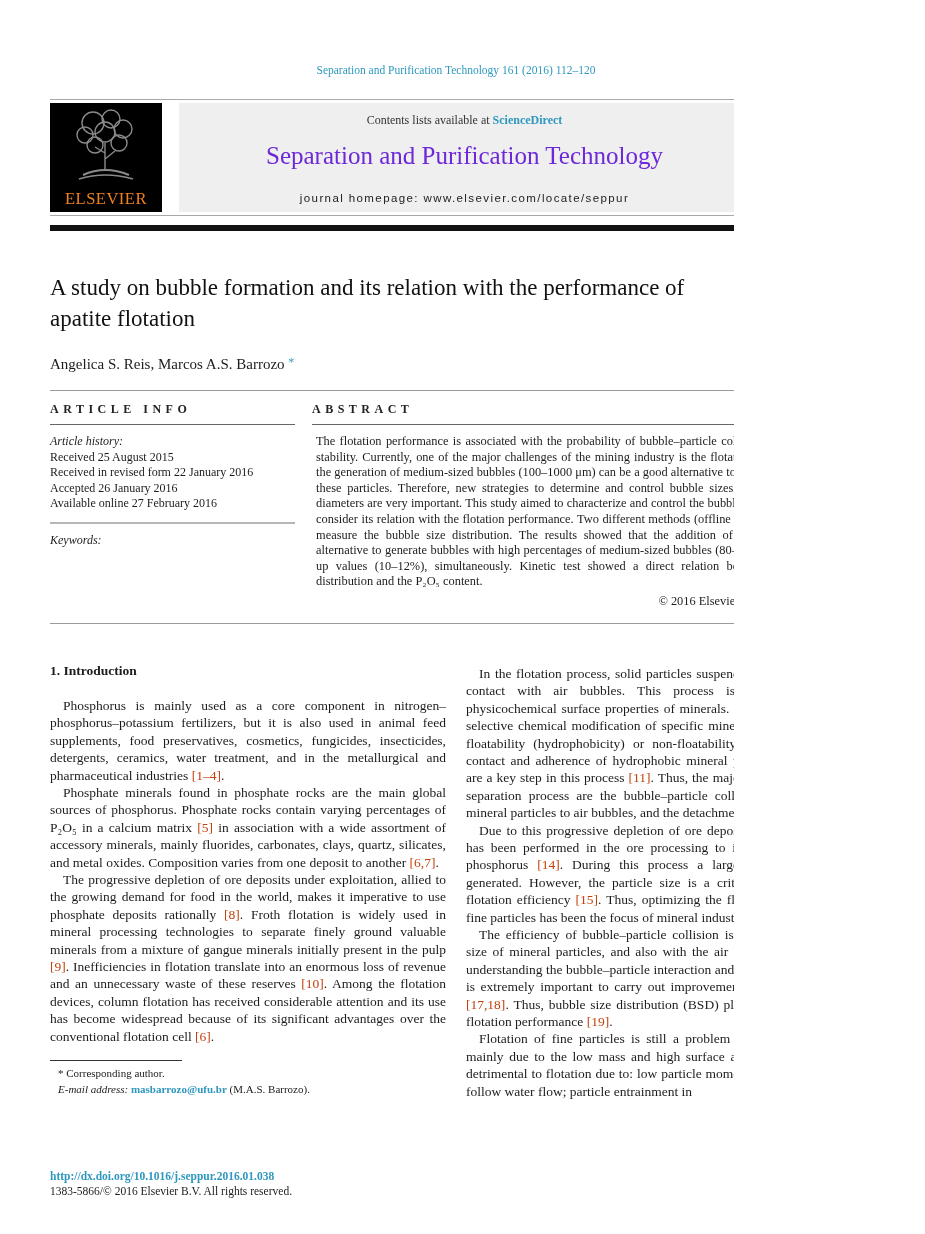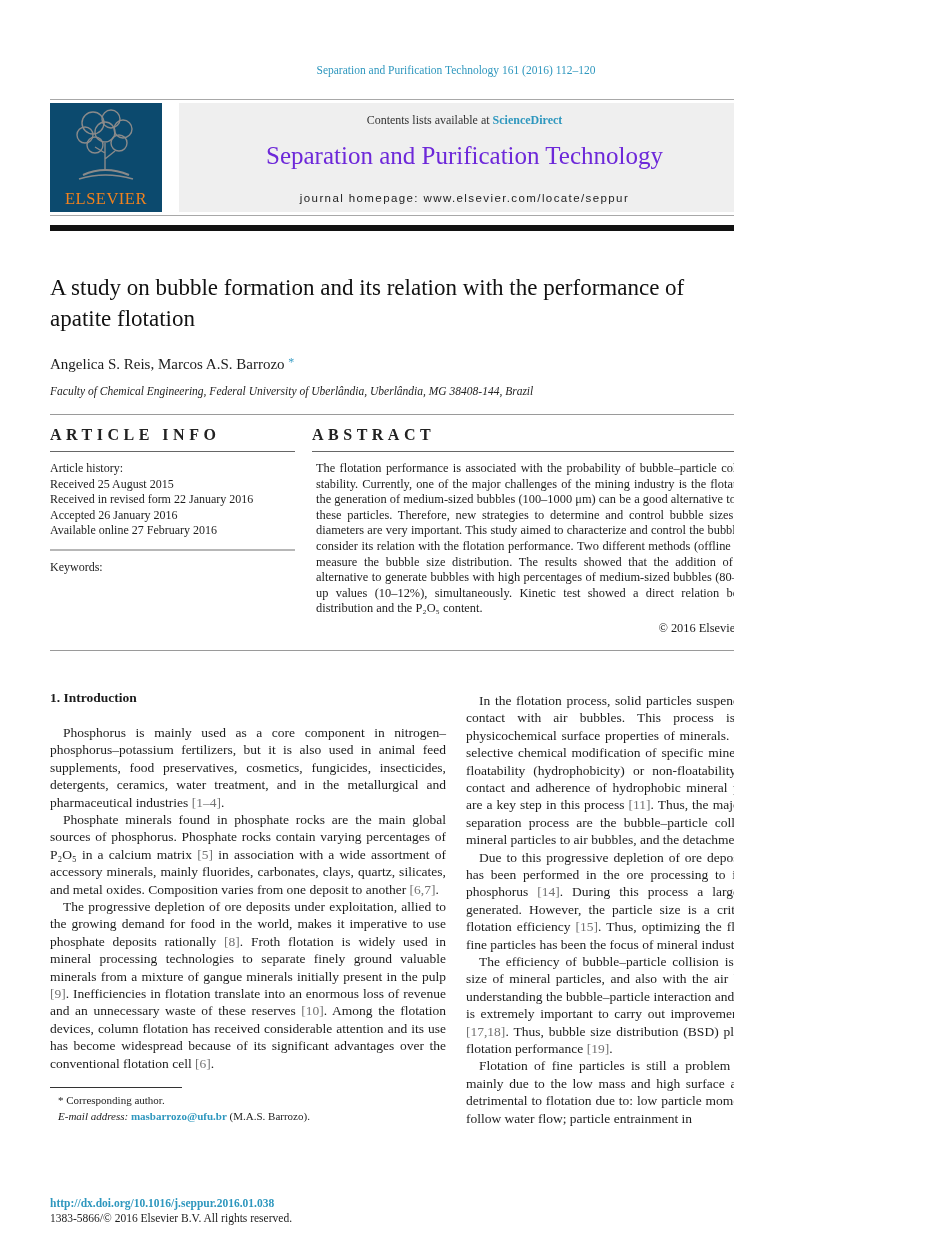--- a/index.html
+++ b/index.html
@@ -1,30 +1,30 @@
 <!DOCTYPE html>
 <html><head>
 <meta charset="utf-8">
 <style>
   html,body{margin:0;padding:0;background:#fff;}
   .page{position:relative;width:734px;height:1234px;background:#fff;overflow:hidden;
         font-family:"Liberation Serif","DejaVu Serif",serif;color:#1c1c1c;}
   .content{width:812px;margin-left:50px;}
   .link{color:#2e97be;text-decoration:none;cursor:pointer;font-weight:bold;}
-  .ref{color:#737373;}
+  .ref{color:#c2410c;}
   .italic{font-style:italic;}
 
   
   .citation{padding-top:64px;text-align:center;font-size:11.5px;color:#2e97be;}
 
   
   .header-row{margin-top:23px;display:flex;align-items:flex-start;}
   .header-main{display:flex;width:700px;border-top:1px solid #a8a8a8;border-bottom:1px solid #a8a8a8;
                padding:3px 0;align-items:stretch;}
-  .elsevier-logo{width:112px;background:#0c4a6e;text-align:center;padding-top:2px;}
+  .elsevier-logo{width:112px;background:#000000;text-align:center;padding-top:2px;}
   .elsevier-word{font-size:16.5px;color:#f0821e;letter-spacing:.5px;margin-top:-2px;font-family:"Liberation Serif",serif;}
   .masthead-box{flex:1;margin-left:17px;background:#efefef;text-align:center;padding:10px 0 8px;}
   .contents-line{font-size:12px;color:#333;}
   .journal-title{font-size:25px;margin-top:14px;color:#6d28d9;}
   .homepage-line{font-family:"Liberation Sans","DejaVu Sans",sans-serif;font-size:11.5px;letter-spacing:1.4px;
                  color:#222;margin-top:22px;}
   .cover-thumb{position:relative;width:88px;height:113px;margin-left:23px;overflow:hidden;
                background:linear-gradient(100deg,#0c2f63 0%,#14679a 30%,#2397c0 62%,#53c2dc 100%);}
   .cover-specks{position:absolute;inset:0;background:
       radial-gradient(3px 3px at 12px 40px,#0a2a5e 60%,transparent 61%),
@@ -56,24 +56,24 @@
   .authors .star{color:#3d9fc6;vertical-align:3px;font-size:12px;}
   .affiliation{margin-top:12px;font-size:11.5px;font-style:italic;color:#222;}
 
   .rule-full{border:none;border-top:1px solid #9a9a9a;margin:0;}
   .rule-title{margin-top:17px;}
 
   
   .info-abstract{display:flex;gap:17px;padding-top:11px;padding-bottom:14px;}
   .col-info{width:245px;flex:none;}
   .col-abstract{flex:1;}
-  .mini-heading{font-size:16px;letter-spacing:4.5px;font-weight:bold;color:#222;}
+  .mini-heading{font-size:12px;letter-spacing:4.5px;font-weight:bold;color:#222;}
   .heading-rule{border:none;border-top:1px solid #666;margin:7px 0 9px;}
   .info-line,.info-label{font-size:12px;line-height:15.5px;color:#1c1c1c;}
-  .info-label{}
+  .info-label{font-style:italic;}
   .mid-rule{border:none;border-top:2px solid #b7b7b7;margin:10px 0 9px;width:245px;}
   .abstract-text{margin:4px;font-size:12.4px;line-height:15.6px;text-align:justify;}
   .copyright{font-size:12.4px;text-align:right;margin-top:1px;}
 
   
   .body-cols{display:flex;gap:20px;margin-top:39px;height:536px;}
   .col{width:396px;display:flex;flex-direction:column;}
   .section-heading{font-size:13.5px;margin:0 0 18px;font-weight:bold;}
   .col .para{font-size:13.5px;line-height:17.4px;margin:0;text-indent:13px;text-align:justify;}
   .right-col{padding-top:2px;}
@@ -141,21 +141,20 @@
           <path d="M11.5 8.5 h9 v13.5 l-4.5 -3.4 l-4.5 3.4 z" fill="#d22128" stroke="#fff" stroke-width="1"></path>
         </svg>
         <span class="crossmark-label">CrossMark</span>
       </div>
     </div>
 
     <div class="authors">
       <span>Angelica S. Reis, Marcos A.S. Barrozo</span>
       <span class="star">*</span>
     </div>
-    <div class="affiliation">Faculty of Chemical Engineering, Federal University of Uberlândia, Uberlândia, MG 38408-144, Brazil</div>
 
     <hr class="rule-full rule-title">
 
     <div class="info-abstract">
       <div class="col-info">
         <div class="mini-heading">ARTICLE INFO</div>
         <hr class="heading-rule">
         <div class="info-label">Article history:</div>
         <div>
             <div class="info-line">Received 25 August 2015</div>

